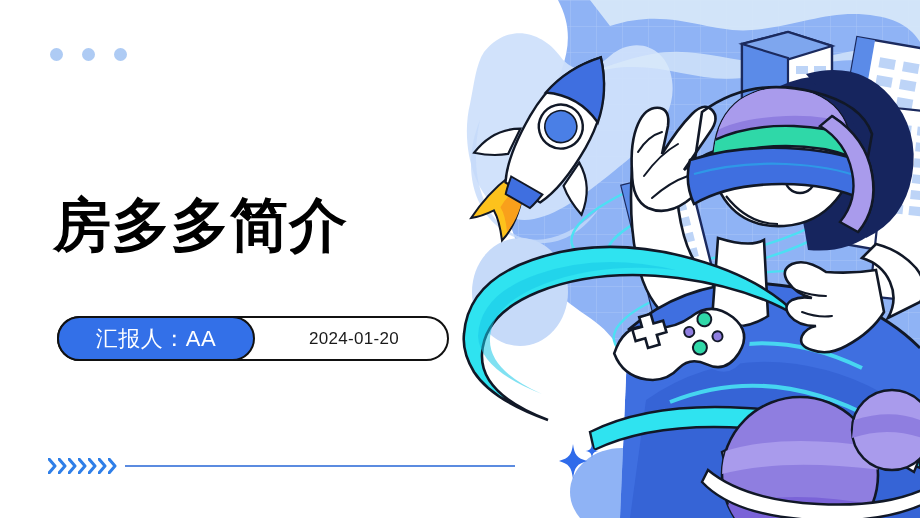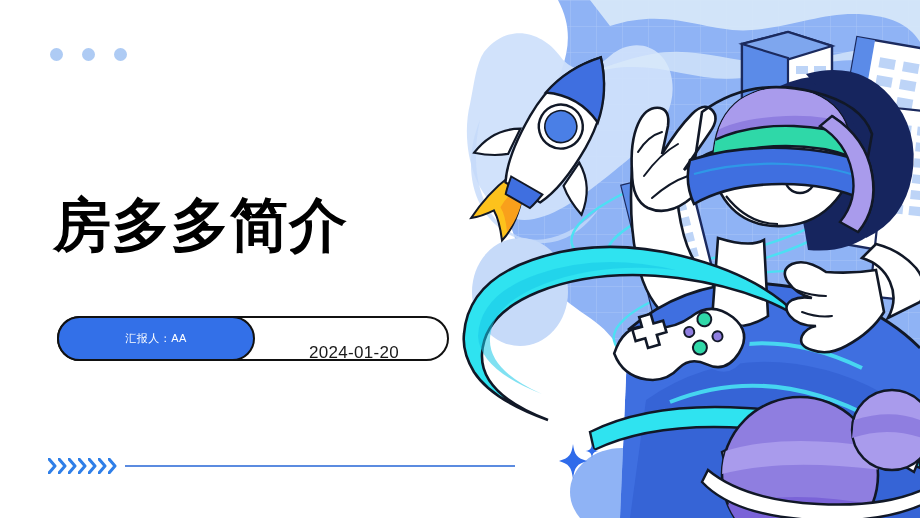--- a/index.html
+++ b/index.html
@@ -30,24 +30,24 @@
     width:392px;height:45px;
     border:2px solid #111;border-radius:24px;background:#fff;
     box-sizing:border-box;display:flex;align-items:center;
   }
   .badge-presenter{
     position:absolute;left:-2px;top:-2px;
     width:198px;height:45px;
     background:#3370e8;border:2px solid #111;border-radius:24px;
     box-sizing:border-box;
     display:flex;align-items:center;justify-content:center;
-    color:#fff;font-size:11px;letter-spacing:.5px;
+    color:#fff;font-size:22px;letter-spacing:.5px;
   }
   .badge-date{
-    position:absolute;left:198px;top:14px;width:194px;height:41px;
+    position:absolute;left:198px;top:0;width:194px;height:41px;
     display:flex;align-items:center;justify-content:center;
     color:#1a1a1a;font-size:17px;letter-spacing:.3px;
   }
 
   
   .rule{position:absolute;left:48px;top:458px;display:flex;align-items:center;}
   .chev{width:9px;height:16px;margin-right:1px;flex:0 0 auto;}
   .rule-line{width:390px;height:1.5px;background:#5b8be0;margin-left:7px;}
 
   

